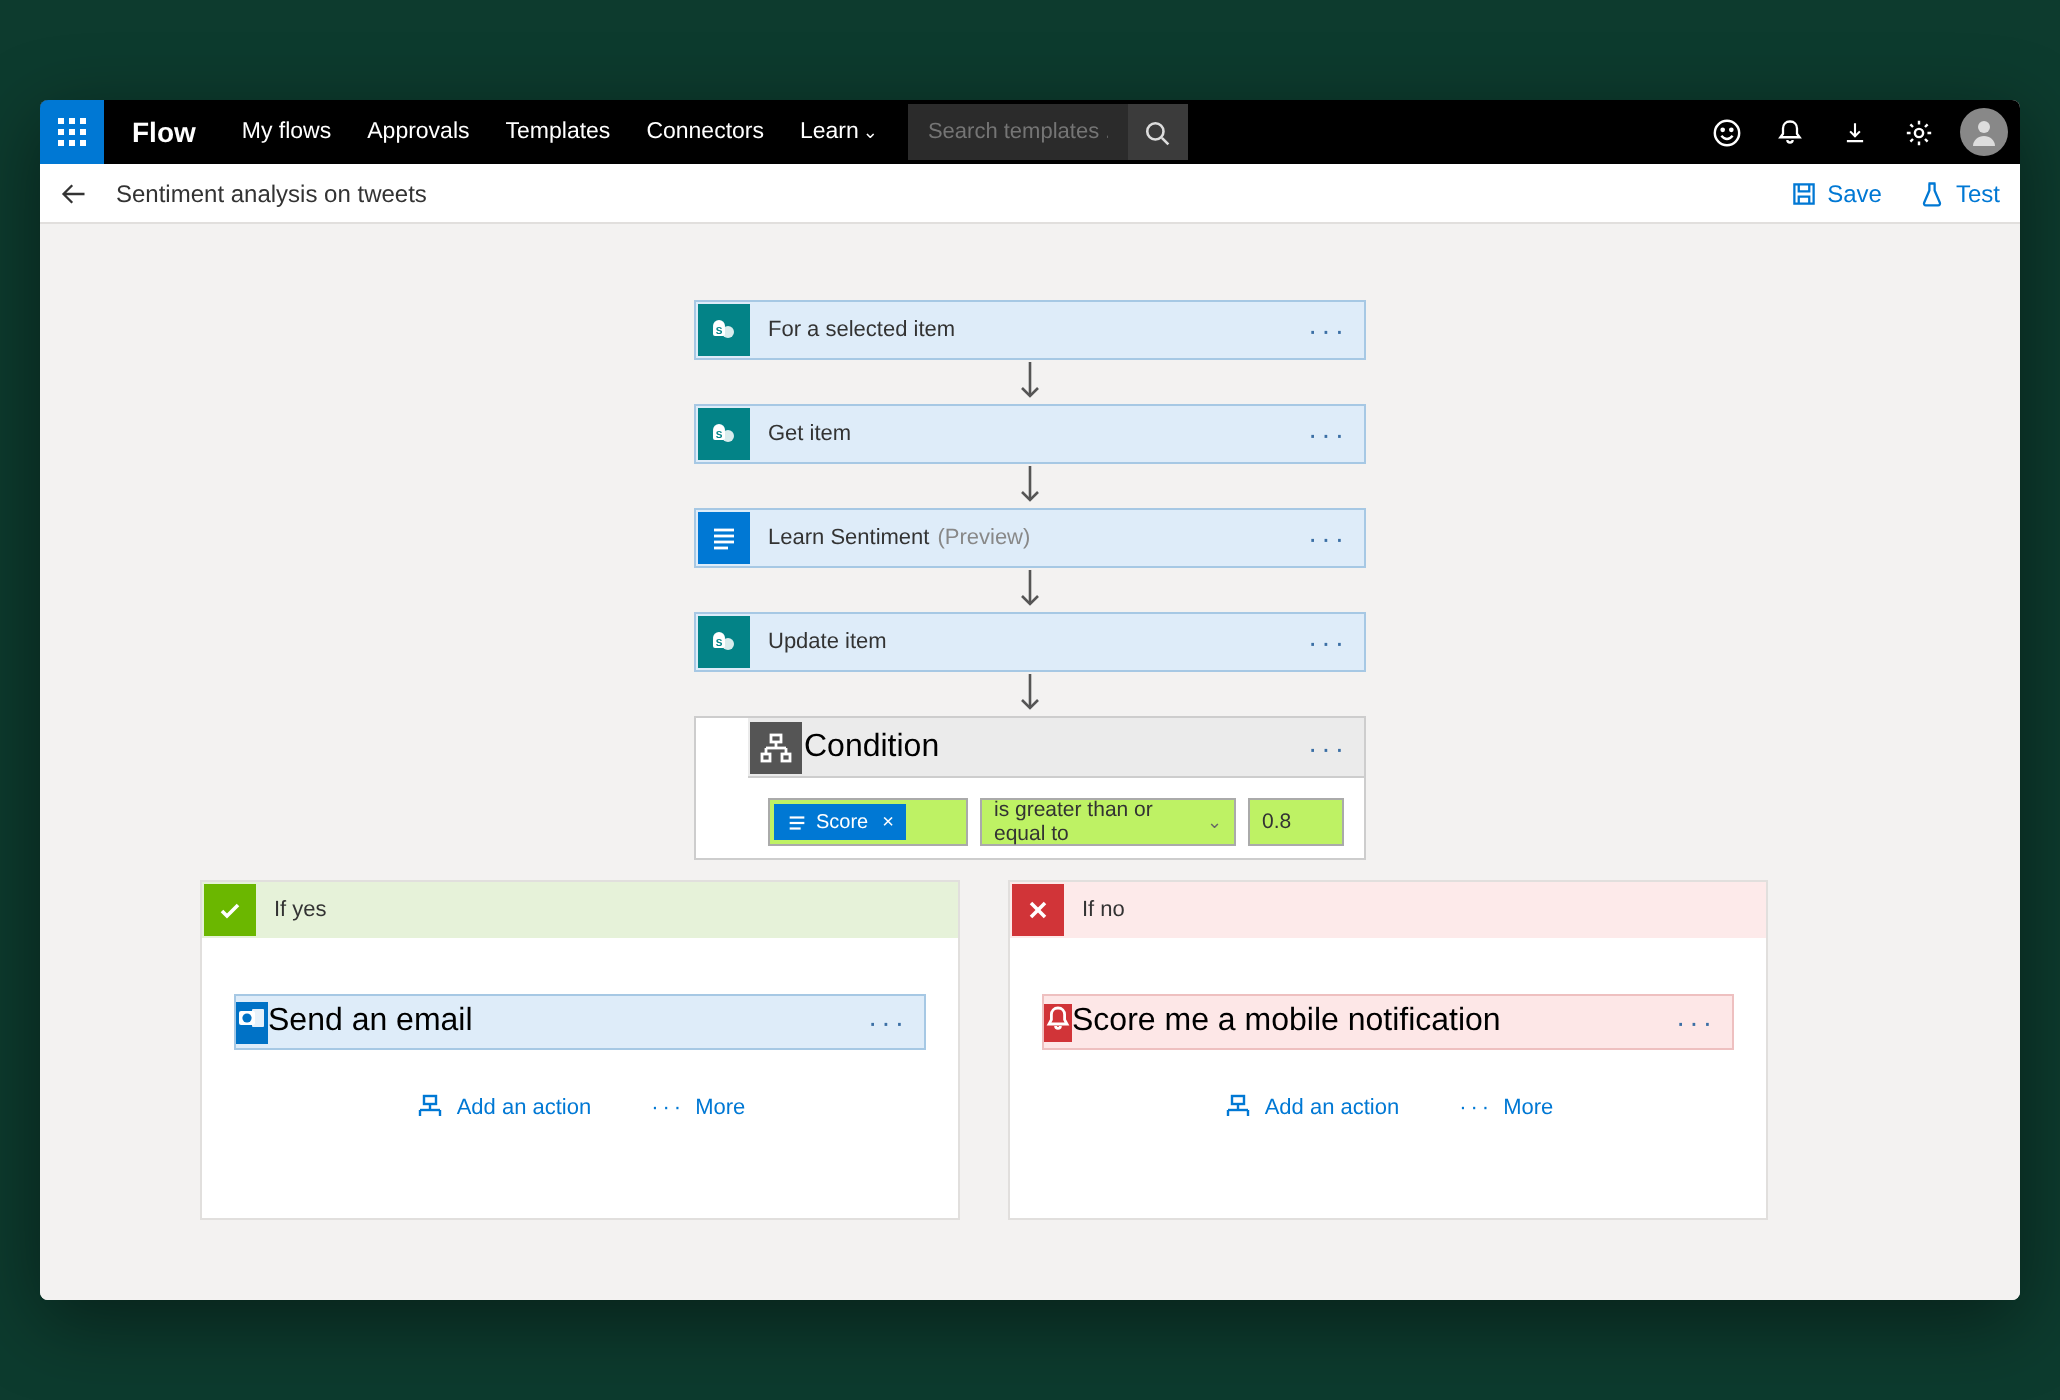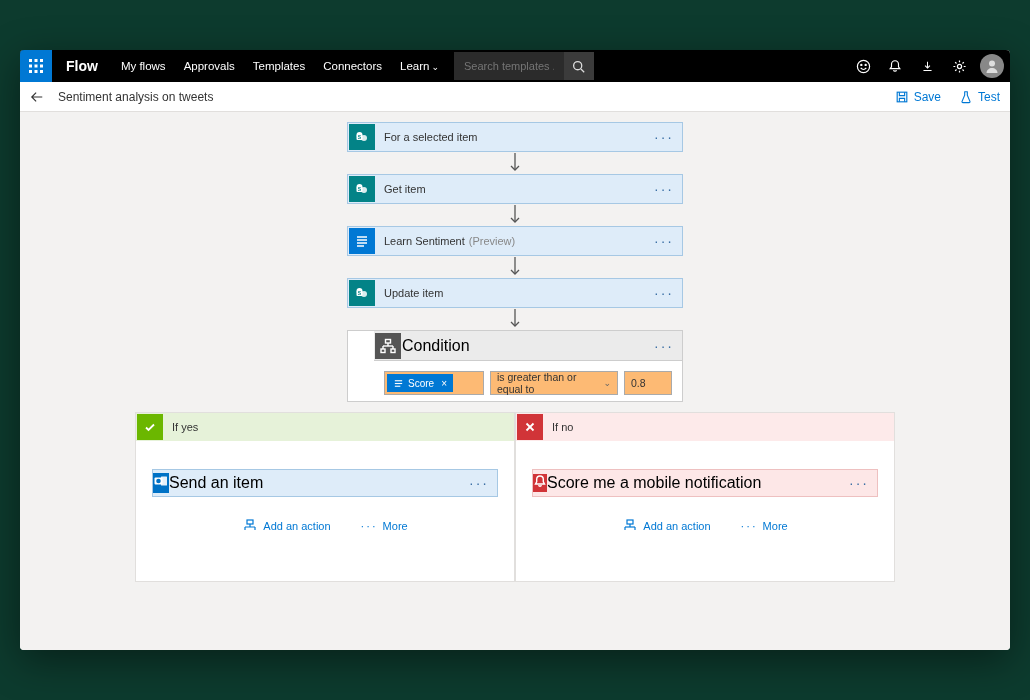--- a/index.html
+++ b/index.html
@@ -36,47 +36,47 @@
   .ricon{width:30px;height:32px;display:flex;align-items:center;justify-content:center;color:#fff;cursor:pointer;}
   .avatar{width:24px;height:24px;border-radius:50%;background:#888;display:flex;align-items:center;justify-content:center;margin-left:4px;cursor:pointer;}
   
   .subbar{height:30px;background:#fff;border-bottom:1px solid var(--light-border);display:flex;align-items:center;padding:0 10px;font-size:12px;color:#333;text-align:center;}
   .back{width:20px;display:flex;align-items:center;cursor:pointer;margin-right:8px;color:#333;}
   .subspacer{flex:1;}
   .subaction{display:flex;align-items:center;gap:5px;color:var(--ms-blue);margin-left:18px;cursor:pointer;font-size:12px;}
   .subaction svg,.subaction .gl{width:14px;height:14px;}
   
   .canvas{flex:1;background:#f3f2f1;overflow:auto;padding:10px 0 20px;}
-  .col{display:flex;flex-direction:column;align-items:center;}
+  .col{display:flex;flex-direction:column;align-items:center;margin-top:28px;}
   .step{width:336px;height:30px;background:var(--step-bg);border:1px solid var(--step-border);display:flex;align-items:center;position:relative;cursor:pointer;}
   .step .tile{width:26px;height:26px;margin:1px;display:flex;align-items:center;justify-content:center;color:#fff;font-size:11px;}
   .tile-sp{background:var(--sp-teal);}
   .tile-text{background:var(--ms-blue);}
   .step .lbl{font-size:11px;color:#333;padding-left:8px;}
   .preview{color:#888;margin-left:4px;}
   .dots{position:absolute;right:8px;color:#3b6fa5;font-size:14px;letter-spacing:2px;cursor:pointer;line-height:1;}
   .arrow{display:flex;align-items:center;justify-content:center;height:22px;}
   .arrow svg{stroke:#555;}
   
   .cond{width:336px;border:1px solid var(--cond-border);background:#fff;padding-left:26px;}
   .cond-head{height:30px;background:var(--cond-bg);display:flex;align-items:center;position:relative;border-bottom:1px solid var(--cond-border);}
   .cond-head .tile{width:26px;height:26px;margin:1px;background:#555;display:flex;align-items:center;justify-content:center;color:#fff;}
   .cond-body{padding:10px 10px 6px;}
   .cond-row{display:flex;gap:6px;}
-  .fld{height:24px;border:1px solid #aaa;background:#fdba74;display:flex;align-items:center;font-size:10.5px;color:#333;}
+  .fld{height:24px;border:1px solid #aaa;background:#bef264;display:flex;align-items:center;font-size:10.5px;color:#333;}
   .fld-token{flex:0 0 100px;}
   .token{background:var(--ms-blue);color:#fff;height:18px;display:flex;align-items:center;padding:0 6px;margin:2px;font-size:10px;gap:4px;}
   .token .x{font-size:10px;cursor:pointer;margin-left:3px;}
   .token svg{width:11px;height:11px;}
   .fld-op{flex:0 0 128px;padding:0 6px;justify-content:space-between;}
   .fld-val{flex:1;padding:0 6px;}
   .cond-links{display:flex;justify-content:space-between;font-size:10.5px;margin-top:6px;}
   .cond-links a{color:var(--link);text-decoration:none;cursor:pointer;}
   
-  .branches{display:flex;justify-content:center;margin:10px 80px 8px;}
+  .branches{display:flex;gap:24px;margin:10px 80px 8px;}
   .branch{flex:1;max-width:380px;border:1px solid var(--light-border);background:#fff;min-height:170px;padding-bottom:6px;}
   .bhead{height:28px;display:flex;align-items:center;font-size:11px;}
   .bhead.yes{background:var(--yes-bg);}
   .bhead.no{background:var(--no-bg);}
   .bmark{width:26px;height:26px;margin:1px;display:flex;align-items:center;justify-content:center;color:#fff;}
   .bmark.yes{background:var(--yes-green);}
   .bmark.no{background:var(--no-red);}
   .bhead .lbl{padding-left:8px;color:#333;}
   .bbody{padding:28px 16px 10px;}
   .action{height:28px;border:1px solid var(--step-border);display:flex;align-items:center;position:relative;cursor:pointer;}
@@ -318,21 +318,21 @@
             </div>
           <span class="lbl">If yes</span>
         </div>
         <div class="bbody">
           <div class="action yes">
             <div class="tile tile-outlook"><svg width="16" height="16" viewBox="0 0 16 16" fill="#fff">
                   <rect x="8" y="3.5" width="6" height="9" rx=".5" fill-opacity=".9"></rect>
                   <rect x="1.5" y="4.5" width="8" height="7" rx="1"></rect>
                   <circle cx="5.5" cy="8" r="2.3" fill="#0072c6"></circle>
                 </svg></div>
-            <span class="lbl">Send an item</span>
+            <span class="lbl">Send an email</span>
             <span class="dots">···</span>
           </div>
           <div class="bfoot">
             <a>
               <span class="ic">
                   <svg width="16" height="14" viewBox="0 0 16 14" fill="none" stroke="#0078d4" stroke-width="1.2">
                     <rect x="5" y="1" width="6" height="4"></rect>
                     <line x1="8" y1="5" x2="8" y2="8"></line>
                     <line x1="3" y1="8" x2="13" y2="8"></line>
                     <line x1="3" y1="8" x2="3" y2="11"></line>

